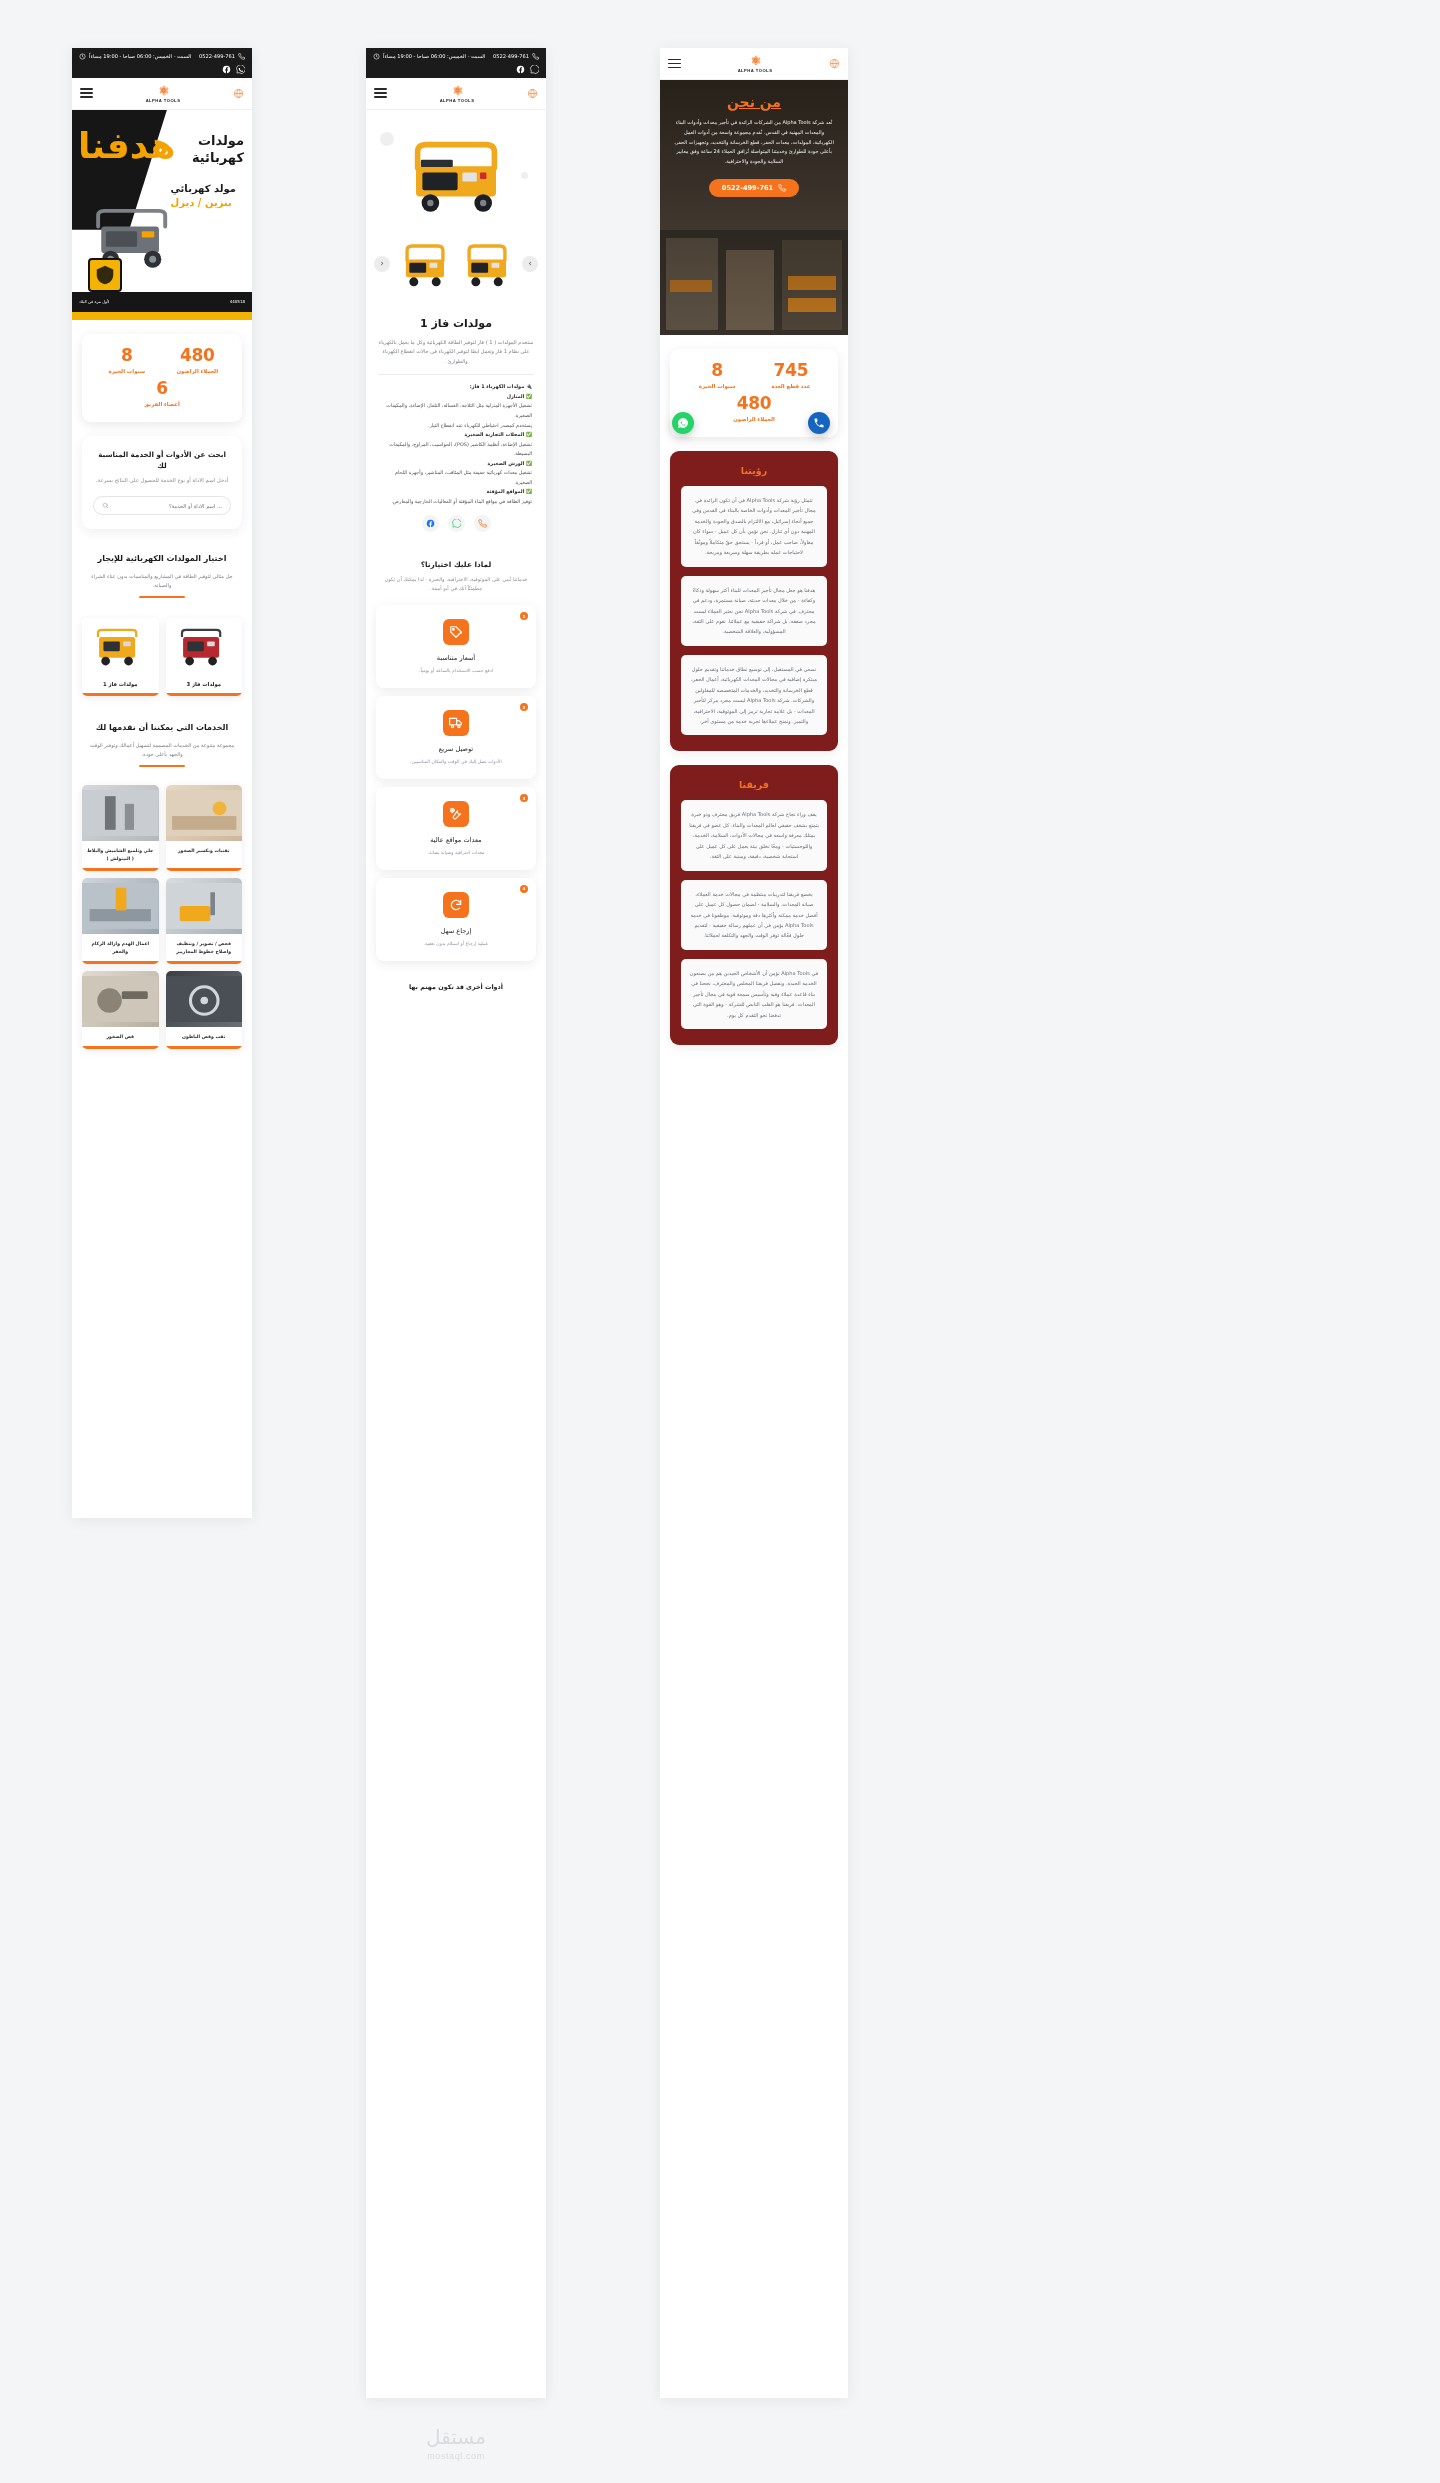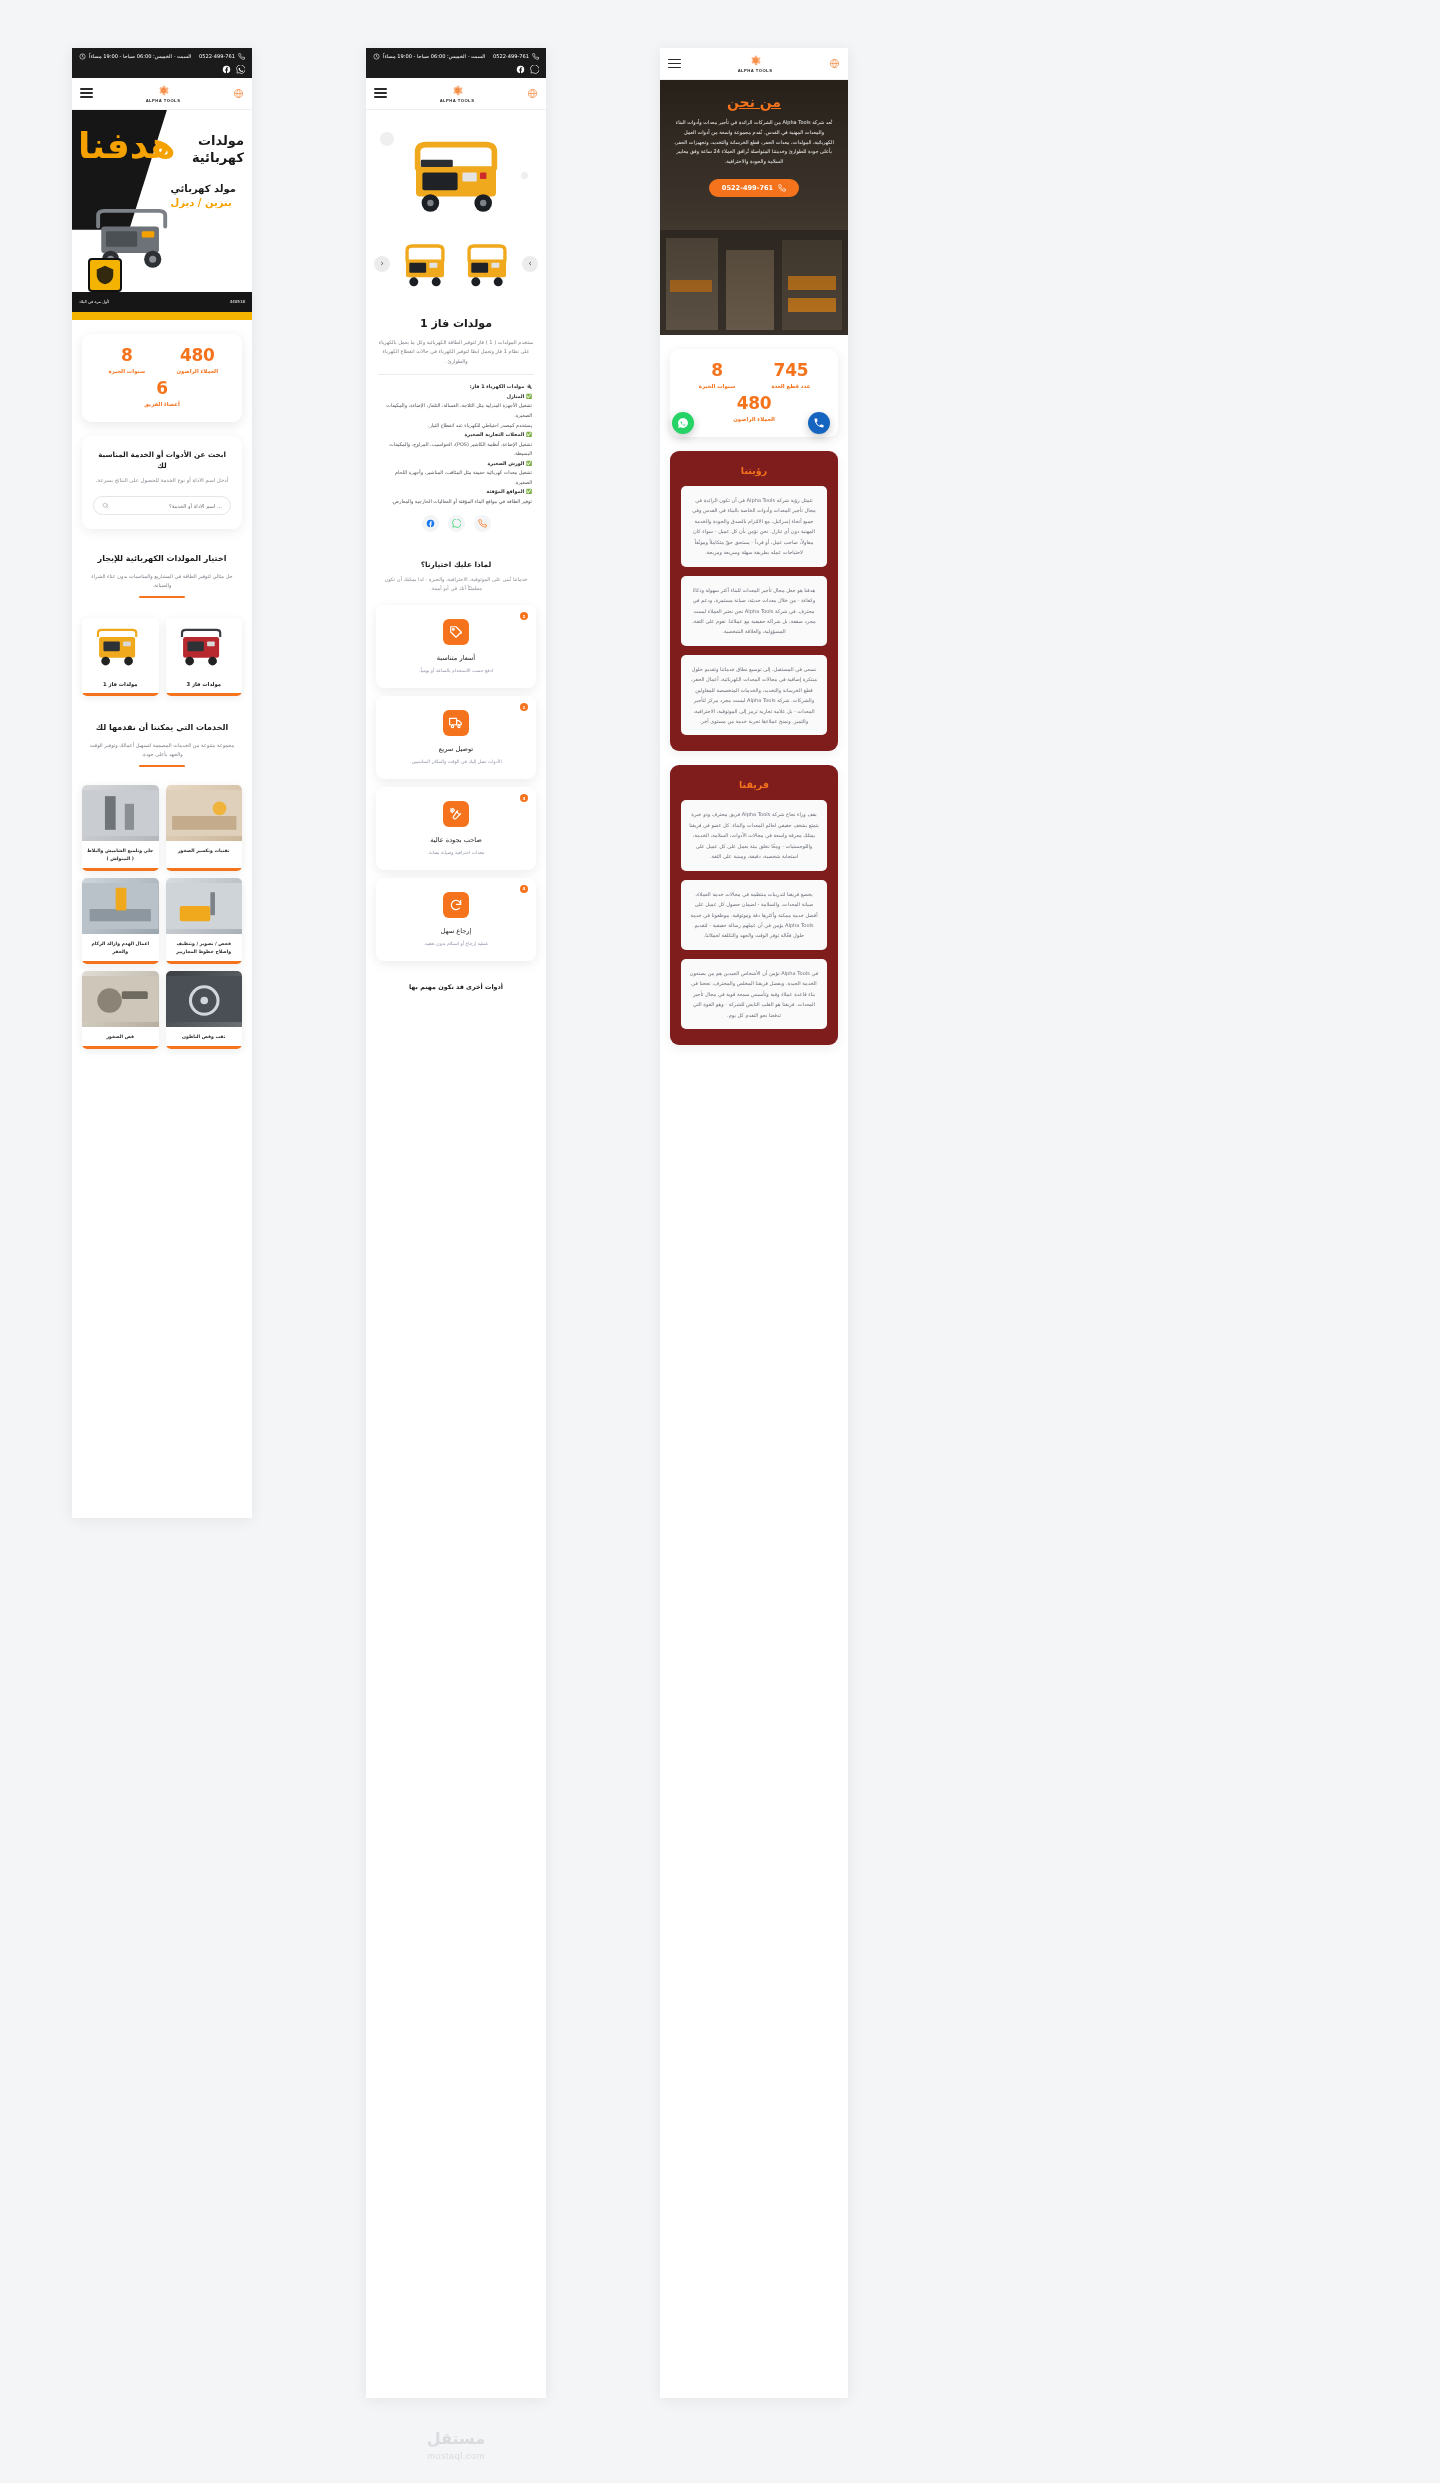--- a/index.html
+++ b/index.html
@@ -271,21 +271,21 @@
          box-shadow: 0 3px 8px rgba(0,0,0,.22); z-index: 40; }
   .fab svg { width:12px; height:12px; display:block; color:#fff; }
   .fab.wa  { background:#25d366; }
   .fab.tel { background:#1565c0; }
 
   
   .watermark {
     position:absolute; left: 366px; bottom: 22px; width: 180px;
     text-align:center; color:#d9dbdf; pointer-events:none;
   }
-  .wm-ar { font-size: 16px; font-weight: 700; letter-spacing: 1px; line-height:1;margin-top:12px; }
+  .wm-ar { font-size: 20px; font-weight: 400; letter-spacing: 1px; line-height:1;margin-top:12px; }
   .wm-en { font-size: 9px; letter-spacing: .6px; margin-top: 4px; font-family:"Liberation Sans",sans-serif; }
 </style>
 </head>
 <body>
 
 <div class="stage">
 
   <div class="phone" id="phone-left">
     <div class="scrollwrap">
 
@@ -690,21 +690,21 @@
         <div class="feat-desc">الأدوات تصل إليك في الوقت والمكان المناسبين.</div>
       </div>
       <div class="feat-card">
         <span class="feat-badge">3</span>
         <span class="feat-icon">
             <svg viewBox="0 0 24 24" fill="none" stroke="currentColor" stroke-width="2" stroke-linecap="round" stroke-linejoin="round">
               <path d="M14.7 6.3a4 4 0 0 0 5.3 5.3l-8 8a2.8 2.8 0 1 1-4-4z"></path>
               <path d="M3 3l5 5M6.5 2.5 2.5 6.5l3 3 4-4z"></path>
             </svg>
           </span>
-        <div class="feat-name">صاحب بجودة عالية</div>
+        <div class="feat-name">معدات مواقع عالية</div>
         <div class="feat-desc">معدات احترافية وصيانة بصانة.</div>
       </div>
       <div class="feat-card">
         <span class="feat-badge">4</span>
         <span class="feat-icon">
             <svg viewBox="0 0 24 24" fill="none" stroke="currentColor" stroke-width="2" stroke-linecap="round" stroke-linejoin="round">
               <path d="M20 11a8 8 0 1 0-2 6.3"></path>
               <polyline points="20 4 20 11 13 11"></polyline>
             </svg>
           </span>

